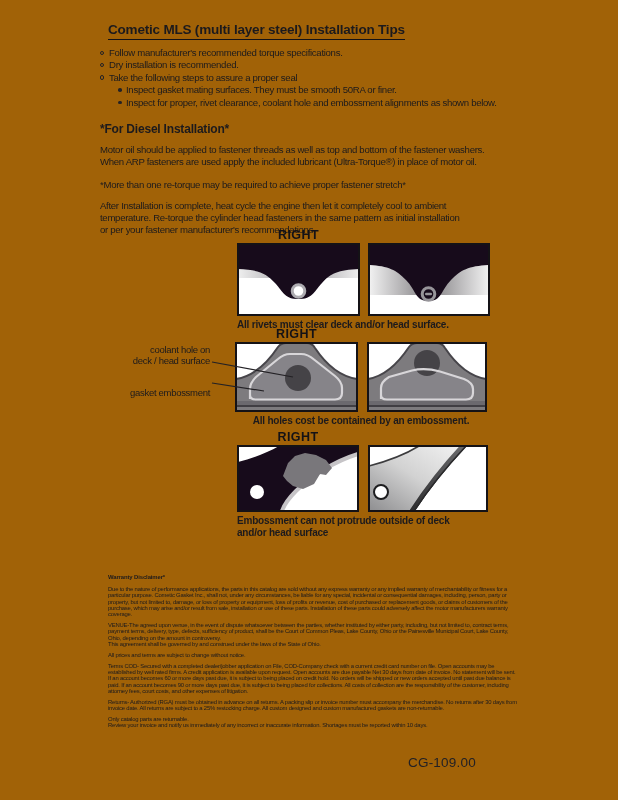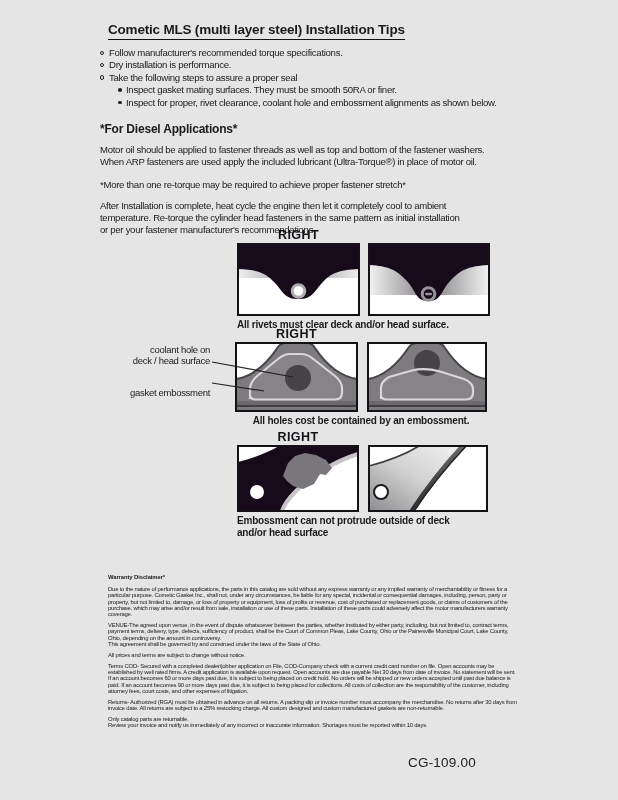--- a/index.html
+++ b/index.html
@@ -5,21 +5,21 @@
   :root{
     --ink:#1c1a1d;
     --diagram-dark:#170b1b;
     --gray-mid:#7d7b7e;
     --emboss-line:#d8d6d9;
     --hole-dark:#454347;
   }
   *{margin:0;padding:0;box-sizing:border-box;}
   body{background:#ffffff;}
   .page{
-    position:relative;width:618px;height:800px;background:#e5e5e5;
+    position:relative;width:618px;height:800px;background:#a16207;
     font-family:"Liberation Sans","DejaVu Sans",sans-serif;color:var(--ink);
     overflow:hidden;
   }
   
   .text-top{position:absolute;left:100px;top:20px;width:438px;}
   .title{
     display:inline-block;font-size:13.5px;font-weight:bold;letter-spacing:-0.2px;
     border-bottom:1.6px solid #141216;padding-bottom:2px;margin-left:8px;
   }
   .bullets{margin-top:7px;font-size:9.6px;letter-spacing:-0.3px;line-height:12.4px;}
@@ -63,37 +63,37 @@
   <section class="text-top">
     <h1 class="title">Cometic MLS (multi layer steel) Installation Tips</h1>
 
     <div class="bullets">
       <div class="b l1">
         <span class="marker ring"></span>
         <span>Follow manufacturer's recommended torque specifications.</span>
       </div>
       <div class="b l1">
         <span class="marker ring"></span>
-        <span>Dry installation is performance.</span>
+        <span>Dry installation is recommended.</span>
       </div>
       <div class="b l1">
         <span class="marker ring"></span>
         <span>Take the following steps to assure a proper seal</span>
       </div>
       <div class="b l2">
         <span class="marker dot"></span>
         <span>Inspect gasket mating surfaces.  They must be smooth 50RA or finer.</span>
       </div>
       <div class="b l2">
         <span class="marker dot"></span>
         <span>Inspect for proper, rivet clearance, coolant hole and embossment alignments as shown below.</span>
       </div>
     </div>
 
-    <h2 class="diesel-h">*For Diesel Applications*</h2>
+    <h2 class="diesel-h">*For Diesel Installation*</h2>
     <p class="dp">Motor oil should be applied to fastener threads as well as top and bottom of the fastener washers.
 When ARP fasteners are used apply the included lubricant (Ultra-Torque®) in place of motor oil.</p>
     <p class="dp note">*More than one re-torque may be required to achieve proper fastener stretch*</p>
     <p class="dp">After Installation is complete, heat cycle the engine then let it completely cool to ambient
 temperature. Re-torque the cylinder head fasteners in the same pattern as initial installation
 or per your fastener manufacturer's recommendations.</p>
   </section>
 
   <div class="drow drow-1">
     <div class="dlabels">

